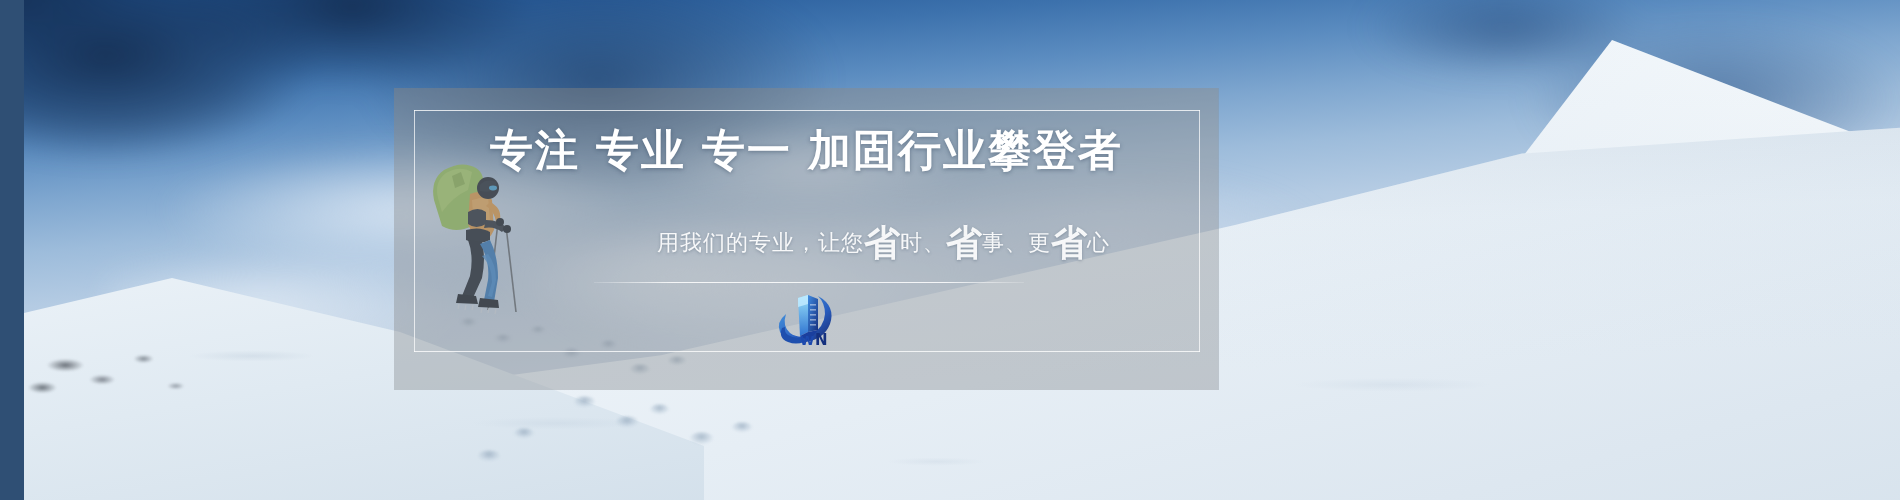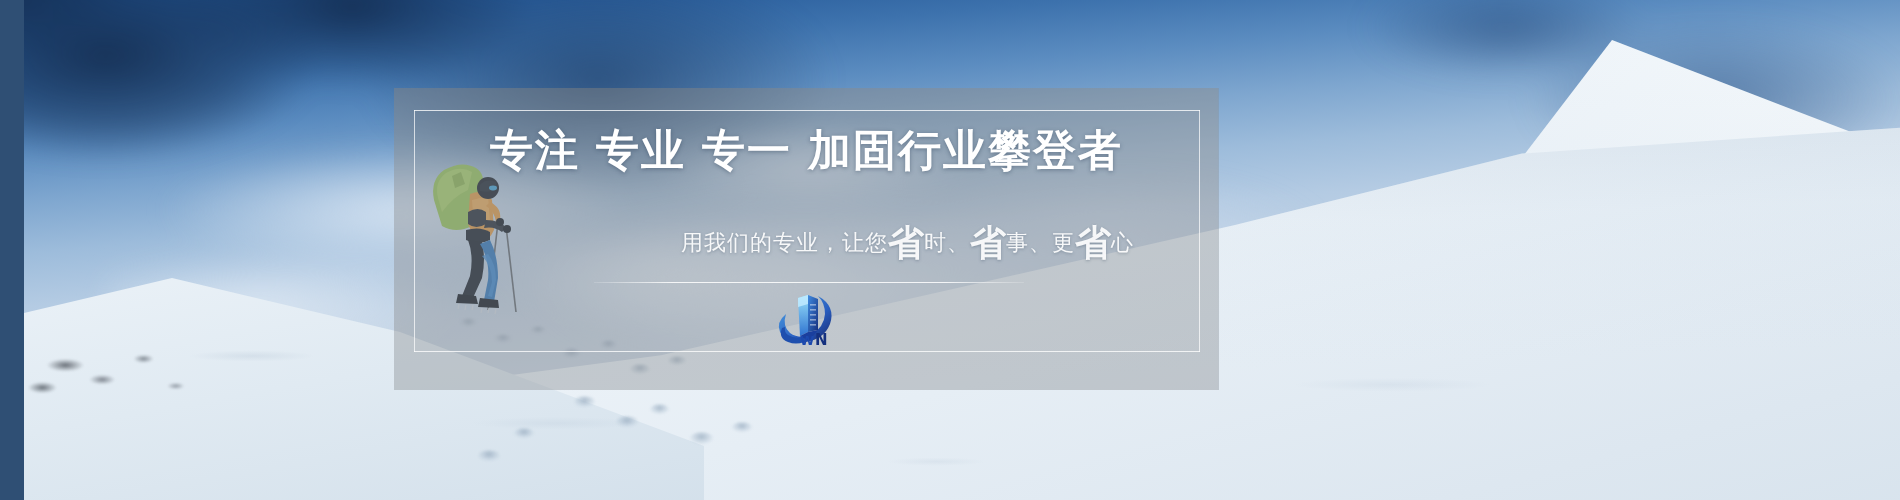--- a/index.html
+++ b/index.html
@@ -133,21 +133,21 @@
     text-align:center;
     font-family:"DejaVu Sans","Liberation Sans",sans-serif;
     font-size:43px;font-weight:700;letter-spacing:2px;
     color:#ffffff;
     text-shadow:0 1px 4px rgba(40,60,85,.45);
     white-space:nowrap;
   }
   .headline .gap{display:inline-block;width:16px;}
 
   .subtitle{
-    position:absolute;left:390px;top:228px;width:987px;
+    position:absolute;left:366px;top:228px;width:987px;
     text-align:center;white-space:nowrap;
     font-family:"DejaVu Sans","Liberation Sans",sans-serif;
     font-size:22px;font-weight:400;letter-spacing:1px;
     color:rgba(255,255,255,.92);
     text-shadow:0 1px 3px rgba(50,68,90,.35);
   }
   .subtitle .big{
     font-size:36px;font-weight:700;line-height:.8;
     vertical-align:-5px;letter-spacing:0;
   }

